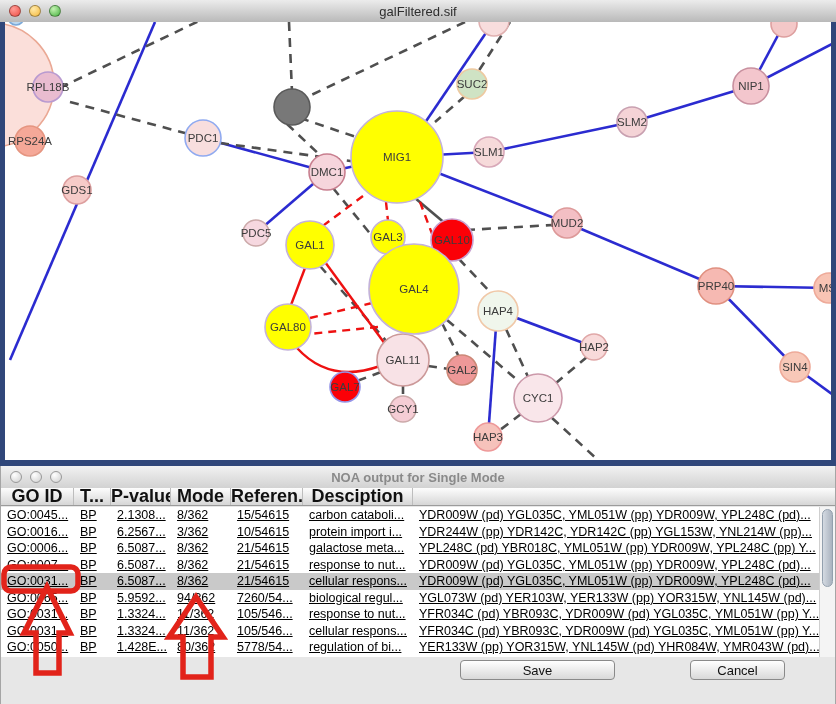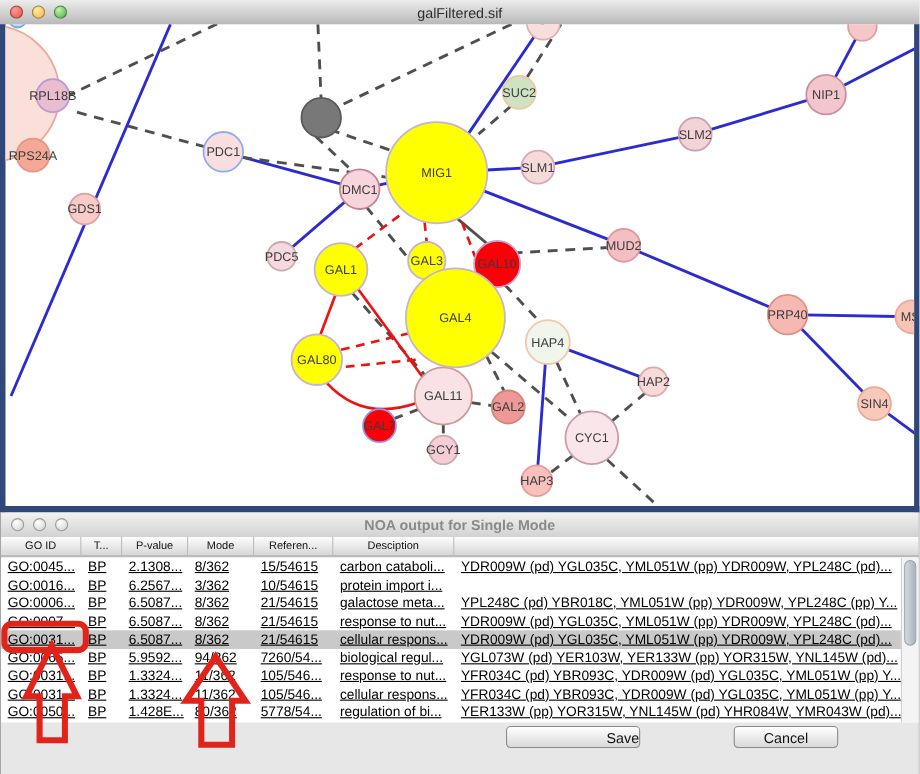--- a/index.html
+++ b/index.html
@@ -19,36 +19,36 @@
   #win-network{position:absolute;top:0;left:0;width:836px;height:466px;}
   #net-canvas{position:absolute;top:22px;left:0;width:836px;height:444px;background:#ffffff;border-left:5px solid #30477a;border-right:5px solid #30477a;border-bottom:6px solid #30477a;box-sizing:border-box;}
   #net-svg{position:absolute;top:0;left:0;}
 
   
   #win-noa{position:absolute;top:466px;left:0;width:836px;height:238px;background:#e7e7e7;border-left:1px solid #a5a5a5;border-right:1px solid #a5a5a5;box-sizing:border-box;}
   #win-noa .titlebar{background:linear-gradient(#f2f2f2,#d2d2d2);}
   #win-noa .titlebar .title{color:#8a8a8a;font-weight:bold;}
 
   #table-header{position:absolute;top:22px;left:0;width:834px;height:18px;display:grid;grid-template-columns:73px 37px 60px 60px 72px 110px 405px 17px;background:linear-gradient(#fdfdfd,#d6d6d6);border-bottom:1px solid #9b9b9b;box-sizing:border-box;}
-  #table-header .hcell{font-size:10px;color:#111;text-align:center;line-height:17px;border-right:1px solid #bdbdbd;overflow:hidden;white-space:nowrap;}
+  #table-header .hcell{font-size:18px;color:#111;text-align:center;line-height:17px;border-right:1px solid #bdbdbd;overflow:hidden;white-space:nowrap;font-weight:bold;}
   #table-header .hcell:last-child{border-right:none;}
 
   #table-body{position:absolute;top:41px;left:0;width:834px;height:150px;background:#ffffff;overflow:hidden;}
   #table-rows{position:absolute;top:0;left:0;width:818px;text-decoration:underline;}
   .trow{display:grid;grid-template-columns:73px 37px 60px 60px 72px 110px 1fr;height:16.5px;line-height:16.5px;font-size:12.5px;color:#000;}
   .trow.selected{background:#c9c9c9;}
   .tcell{overflow:hidden;white-space:nowrap;padding-left:6px;box-sizing:border-box;}
 
   #v-scrollbar{position:absolute;top:0;right:0;width:16px;height:150px;background:#f4f4f4;border-left:1px solid #cfcfcf;box-sizing:border-box;}
   #v-thumb{position:absolute;top:2px;left:2px;width:11px;height:78px;border-radius:6px;background:linear-gradient(90deg,#d4dae2,#aab3bf);border:1px solid #93a0ae;box-sizing:border-box;}
 
   #button-bar{position:absolute;top:191px;left:0;width:834px;height:47px;background:#e7e7e7;}
   .mac-btn{position:absolute;height:20px;border:1px solid #8a8a8a;border-radius:4px;background:linear-gradient(#ffffff,#d9d9d9);font-size:13px;color:#111;text-align:center;line-height:19px;font-family:"Liberation Sans",sans-serif;box-sizing:border-box;}
-  #save-btn{left:459px;top:3px;width:122px;text-align:right;}
-  #cancel-btn{left:666px;top:3px;width:95px;}
+  #save-btn{left:459px;top:3px;width:155px;}
+  #cancel-btn{left:689px;top:3px;width:95px;}
 
   
   #annotations{position:absolute;top:0;left:0;width:836px;height:704px;pointer-events:none;z-index:50;}
 </style>
 </head>
 <body>
 <div id="app">
 
   <div id="win-network">
     <div class="titlebar">
@@ -207,20 +207,21 @@
             <div class="tcell">carbon cataboli...</div>
             <div class="tcell">YDR009W (pd) YGL035C, YML051W (pp) YDR009W, YPL248C (pd)...</div>
           </div>
           <div class="trow">
             <div class="tcell">GO:0016...</div>
             <div class="tcell">BP</div>
             <div class="tcell">6.2567...</div>
             <div class="tcell">3/362</div>
             <div class="tcell">10/54615</div>
             <div class="tcell">protein import i...</div>
+            <div class="tcell">YDR244W (pp) YDR142C, YDR142C (pp) YGL153W, YNL214W (pp)...</div>
           </div>
           <div class="trow">
             <div class="tcell">GO:0006...</div>
             <div class="tcell">BP</div>
             <div class="tcell">6.5087...</div>
             <div class="tcell">8/362</div>
             <div class="tcell">21/54615</div>
             <div class="tcell">galactose meta...</div>
             <div class="tcell">YPL248C (pd) YBR018C, YML051W (pp) YDR009W, YPL248C (pp) Y...</div>
           </div>

